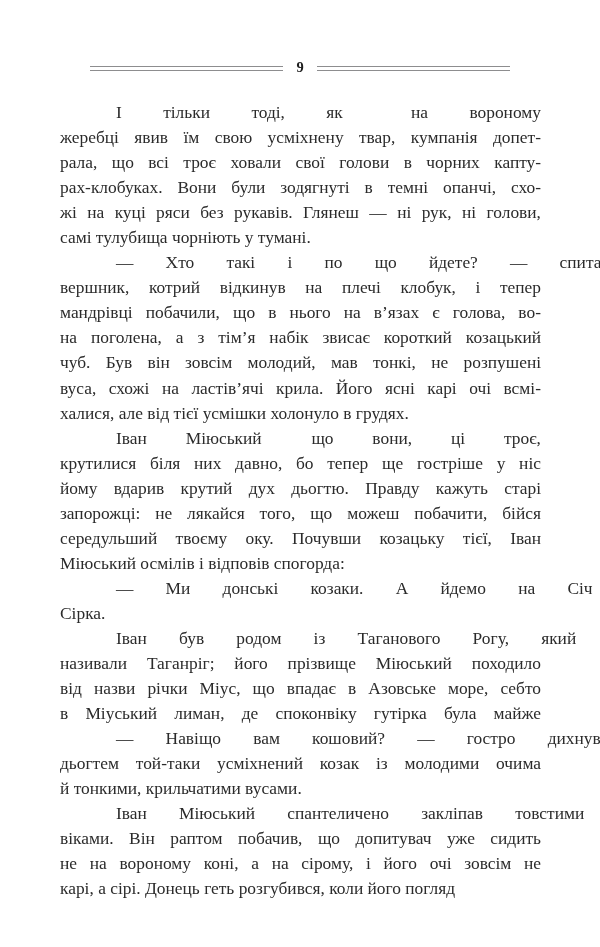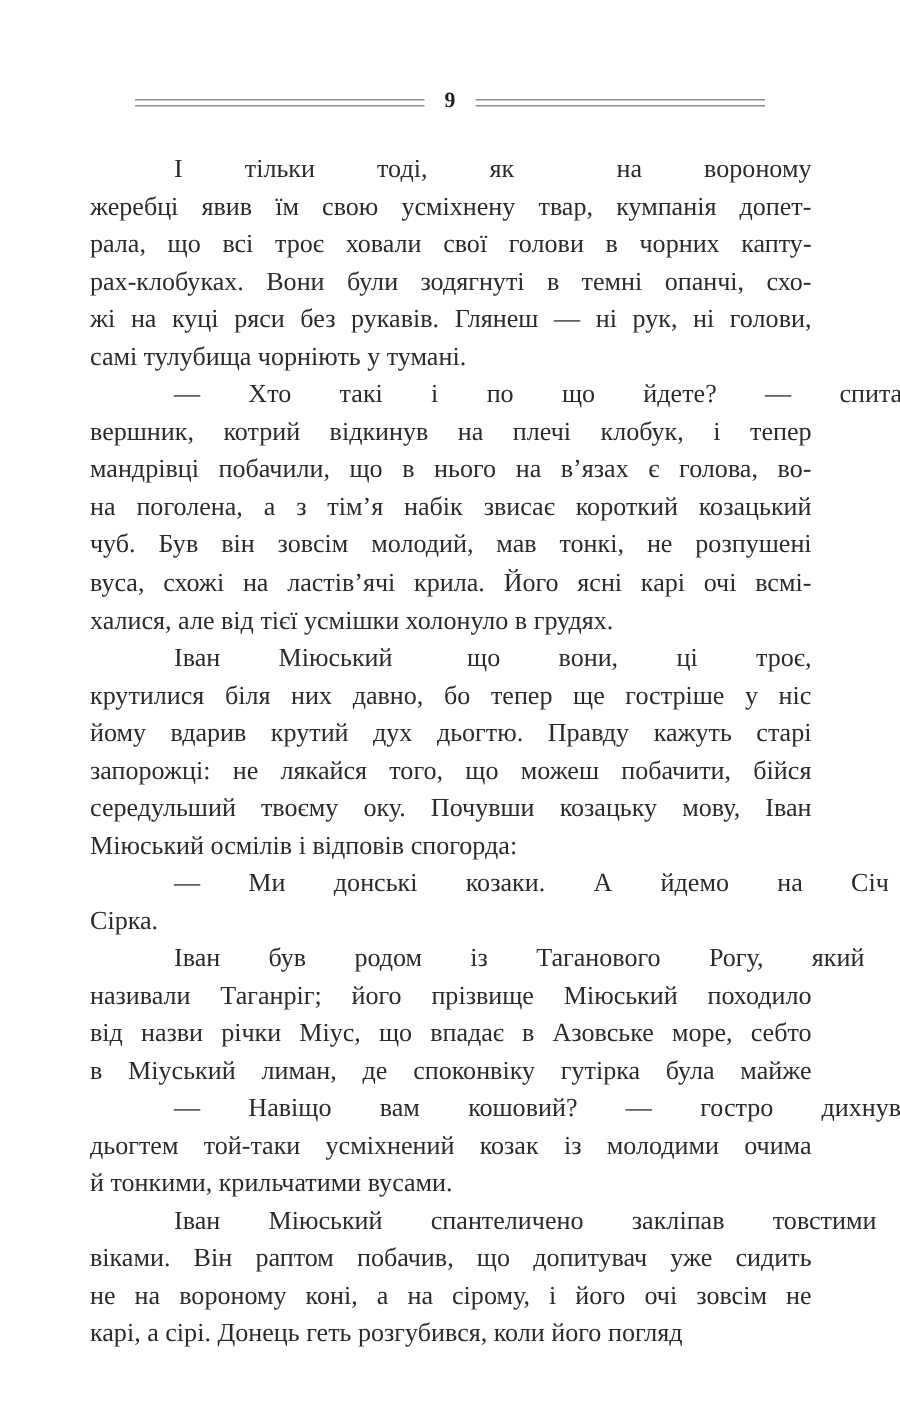--- a/index.html
+++ b/index.html
@@ -412,21 +412,21 @@
           <span class="w">середульший</span>
           <span class="gap"></span>
           <span class="w">твоєму</span>
           <span class="gap"></span>
           <span class="w">оку.</span>
           <span class="gap"></span>
           <span class="w">Почувши</span>
           <span class="gap"></span>
           <span class="w">козацьку</span>
           <span class="gap"></span>
-          <span class="w">мову,</span>
+          <span class="w">тієї,</span>
           <span class="gap"></span>
           <span class="w">Іван</span>
         </span>
         <span class="ln last">Міюський осмілів і відповів спогорда:</span>
       </p>
       <p class="para">
         <span class="ln j indent">
           <span class="w">—</span>
           <span class="gap"></span>
           <span class="w">Ми</span>

